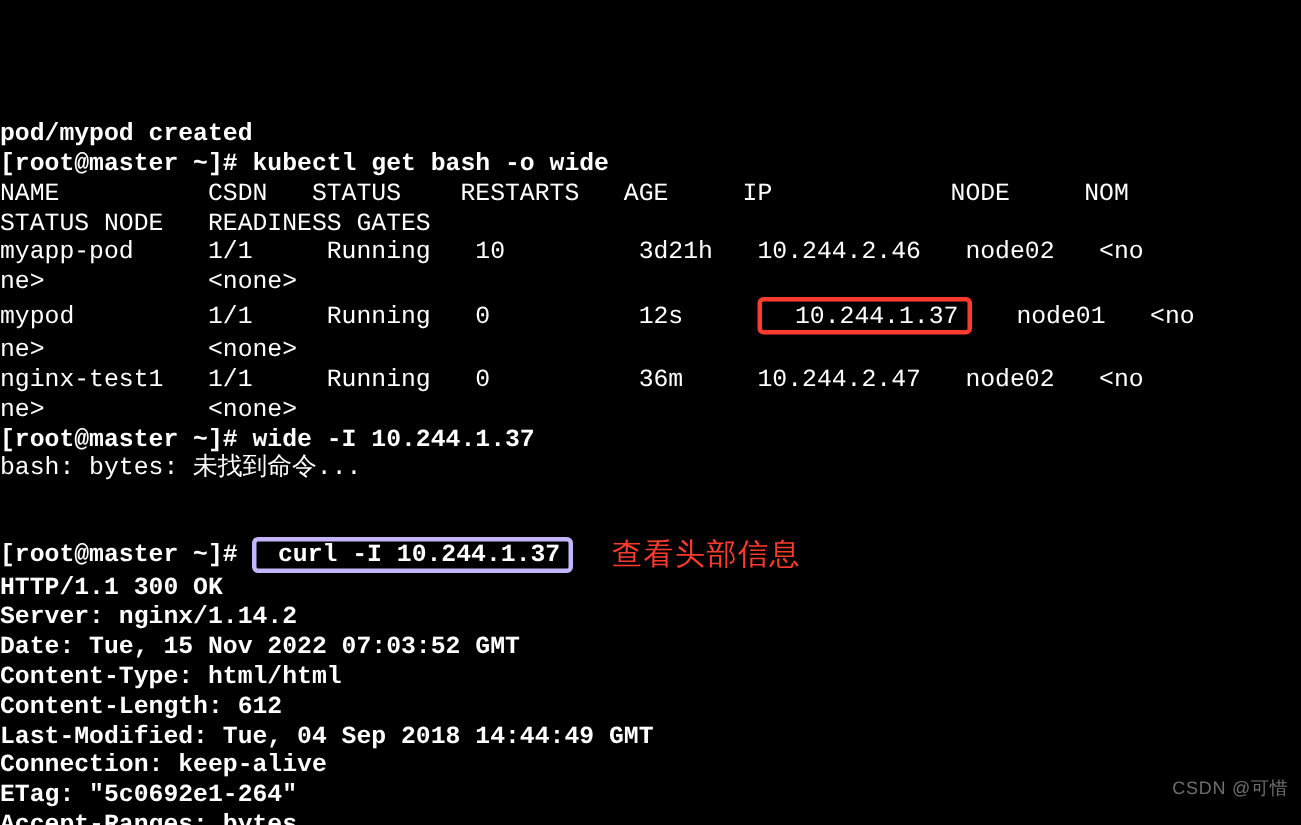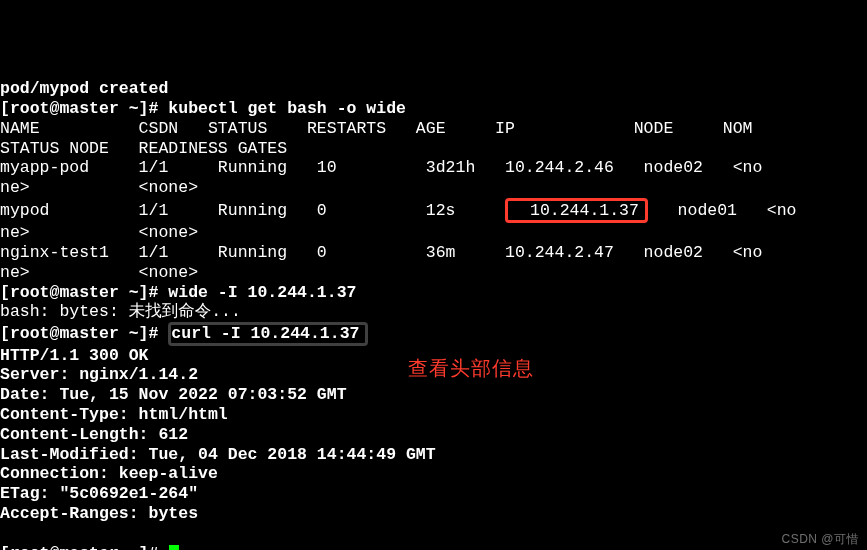--- a/index.html
+++ b/index.html
@@ -14,56 +14,57 @@
     width: 867px;
     height: 550px;
     overflow: hidden;
     position: relative;
   }
   .term {
     white-space: pre;
   }
   .bold {
     font-weight: bold;
+    margin-top: 36px;
   }
   .highlight-ip {
     border: 3px solid #ff3b2e;
     border-radius: 4px;
     padding: 1px 6px 1px 22px;
     display: inline-block;
     line-height: 1.05;
   }
   .highlight-cmd {
-    border: 3px solid #404040;
+    border: 3px solid #c4b5fd;
     border-radius: 4px;
-    padding: 0px 6px 0px 0;
+    padding: 0px 6px 0px 14px;
     display: inline-block;
     line-height: 1.05;
   }
   .annotation {
     color: #ff3b2e;
-    font-family: Liberation Mono, monospace;
+    font-family: Liberation Sans, sans-serif;
     font-size: 20px;
     position: absolute;
     left: 408px;
     top: 358px;
     letter-spacing: 1px;
   }
   .cursor {
     display: inline-block;
     width: 10px;
     height: 18px;
     background: #00ff00;
     vertical-align: text-bottom;
     margin-left: 1px;
   }
   .watermark {
     position: absolute;
     right: 8px;
-    bottom: 4px;
+    bottom: 18px;
     color: rgba(200,200,200,0.55);
     font-family: "Microsoft YaHei","SimHei",sans-serif;
     font-size: 12px;
     letter-spacing: 0.5px;
   }
 </style>
 </head>
 <body>
 
 
@@ -79,21 +80,21 @@
 <span>nginx-test1   1/1     Running   0          36m     10.244.2.47   node02   &lt;no</span>
 <span>ne&gt;           &lt;none&gt;</span>
 <span class="bold">[root@master ~]# </span><span class="bold">wide -I 10.244.1.37</span>
 <span>bash: bytes: 未找到命令...</span>
 <span class="bold">[root@master ~]# </span><span class="bold highlight-cmd">curl -I 10.244.1.37</span>
 <span class="bold">HTTP/1.1 300 OK</span>
 <span class="bold">Server: nginx/1.14.2</span>
 <span class="bold">Date: Tue, 15 Nov 2022 07:03:52 GMT</span>
 <span class="bold">Content-Type: html/html</span>
 <span class="bold">Content-Length: 612</span>
-<span class="bold">Last-Modified: Tue, 04 Dec 2018 14:44:49 GMT</span>
+<span class="bold">Last-Modified: Tue, 04 Sep 2018 14:44:49 GMT</span>
 <span class="bold">Connection: keep-alive</span>
 <span class="bold">ETag: "5c0692e1-264"</span>
 <span class="bold">Accept-Ranges: bytes</span>
 <span></span>
 <span class="bold">[root@master ~]# </span><span class="cursor"></span></div>
 
 <div class="annotation">查看头部信息</div>
 <div class="watermark">CSDN @可惜</div>
 
 

